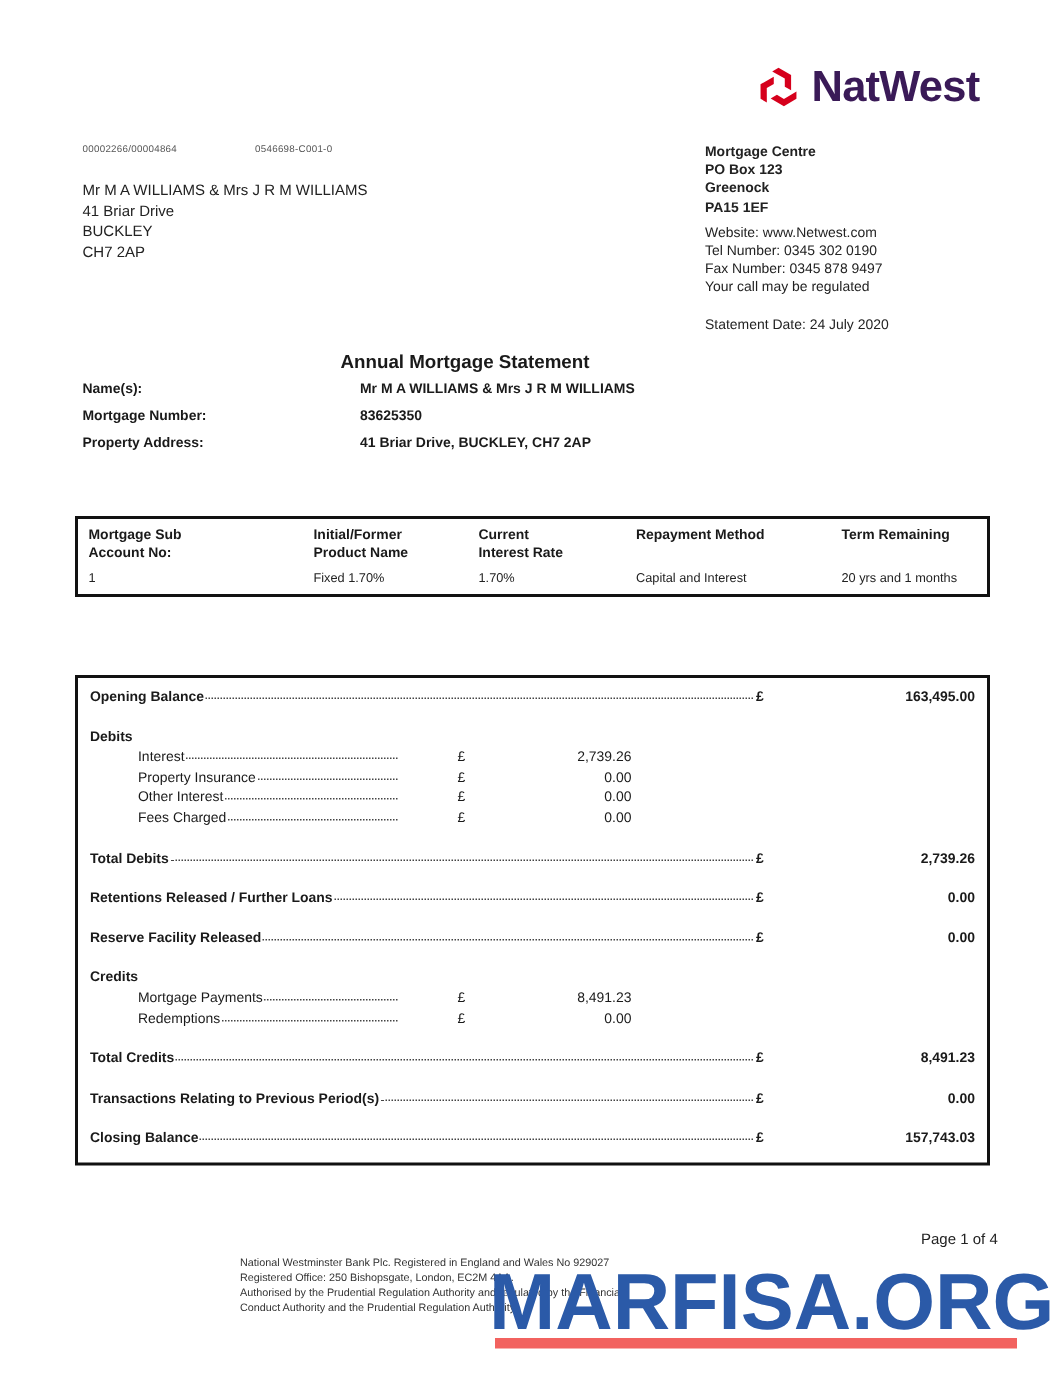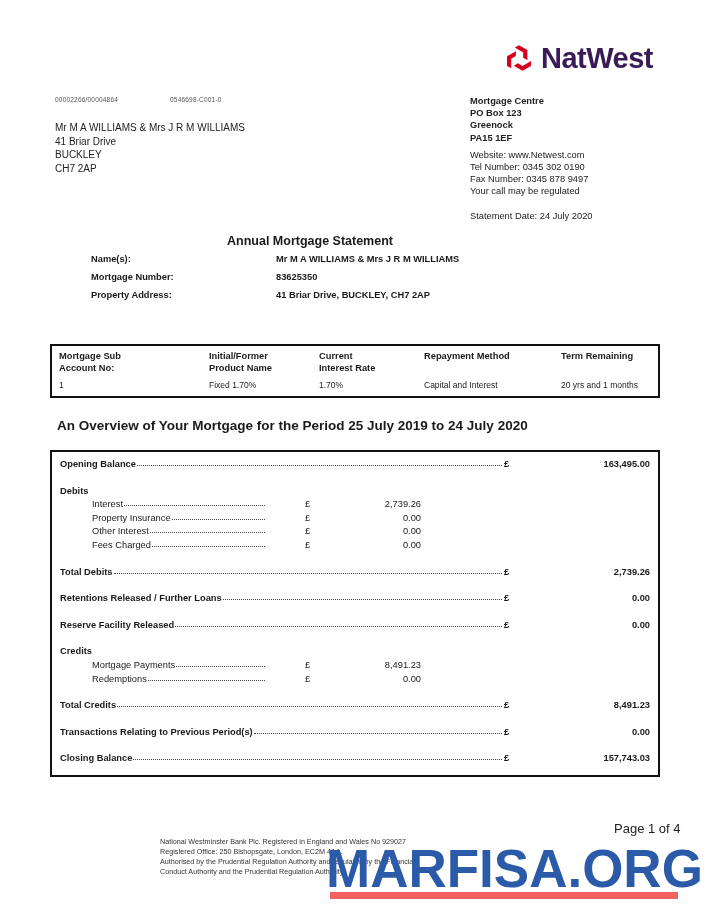--- a/index.html
+++ b/index.html
@@ -18,21 +18,21 @@
   .logo svg{width:30px;height:30px;margin-right:7px;}
   .logoname{font-size:29px;font-weight:bold;letter-spacing:-0.5px;text-align:center;}
   
   .contact{position:absolute;left:470px;top:95px;font-size:9.3px;line-height:12.2px;color:#222;}
   .contact .addr{font-weight:bold;}
   .contact .info{margin-top:5px;}
   .stmt-date{margin-top:12px;}
   
   .title{position:absolute;left:50px;top:234px;width:520px;text-align:center;font-size:12.5px;font-weight:bold;}
   .fields{position:absolute;left:55px;top:254px;font-size:9.3px;}
-  .fields .frow{display:flex;height:18px;align-items:flex-start;margin-left:36px;}
+  .fields .frow{display:flex;height:18px;align-items:flex-start;}
   .fields .flabel{width:185px;font-weight:bold;}
   .fields .fvalue{font-weight:bold;}
   
   .acct-table{
     position:absolute;left:50px;top:344px;width:610px;height:54px;box-sizing:border-box;
     border:2px solid #111;display:flex;padding:5px 0 0 7px;
   }
   .acct-col .h{font-size:9.3px;font-weight:bold;line-height:11.5px;height:24px;}
   .acct-col .v{font-size:8.5px;margin-top:5px;color:#222;}
   
@@ -48,21 +48,21 @@
   .dots{flex:1;border-bottom:1.4px dotted #444;margin:0 2px 3px 1px;}
   .row.outer .ld{flex:1;display:flex;font-weight:bold;}
   .row.outer .cur{width:16px;font-weight:bold;}
   .row.outer .amt{width:130px;text-align:right;font-weight:bold;}
   .row.inner .ld{width:175px;display:flex;margin-left:32px;}
   .row.inner .cur{margin-left:38px;width:14px;}
   .row.inner .amt{width:102px;text-align:right;}
   .row.section{font-weight:bold;}
   .gap{height:13px;}
   
-  .pageno{position:absolute;left:614px;top:821px;font-size:13px;color:#222;}
+  .pageno{position:absolute;left:614px;top:821px;font-size:10px;color:#222;}
   .footer{position:absolute;left:160px;top:837px;font-size:7.2px;line-height:9.9px;color:#333;}
   
   .wm{position:absolute;left:326px;top:838px;font-size:53px;font-weight:800;letter-spacing:0;white-space:nowrap;}
   .wm-bar{position:absolute;left:330px;top:892px;width:348px;height:7px;}
 </style>
 </head>
 <body>
 
 <div class="page">
 
@@ -151,21 +151,20 @@
       </div>
       <div class="acct-col" style="width: 94px;">
         <div class="h">
           <div>Term Remaining</div>
           <div></div>
         </div>
         <div class="v">20 yrs and 1 months</div>
       </div>
     </div>
 
-  <div class="ov-heading">An Overview of Your Mortgage for the Period 25 July 2019 to 24 July 2020</div>
 
   <div class="ov-box" id="ov-box">
       <div class="row outer">
         <span class="ld">
           <span class="t">Opening Balance</span>
           <span class="dots"></span>
         </span>
         <span class="cur">£</span>
         <span class="amt">163,495.00</span>
       </div>

